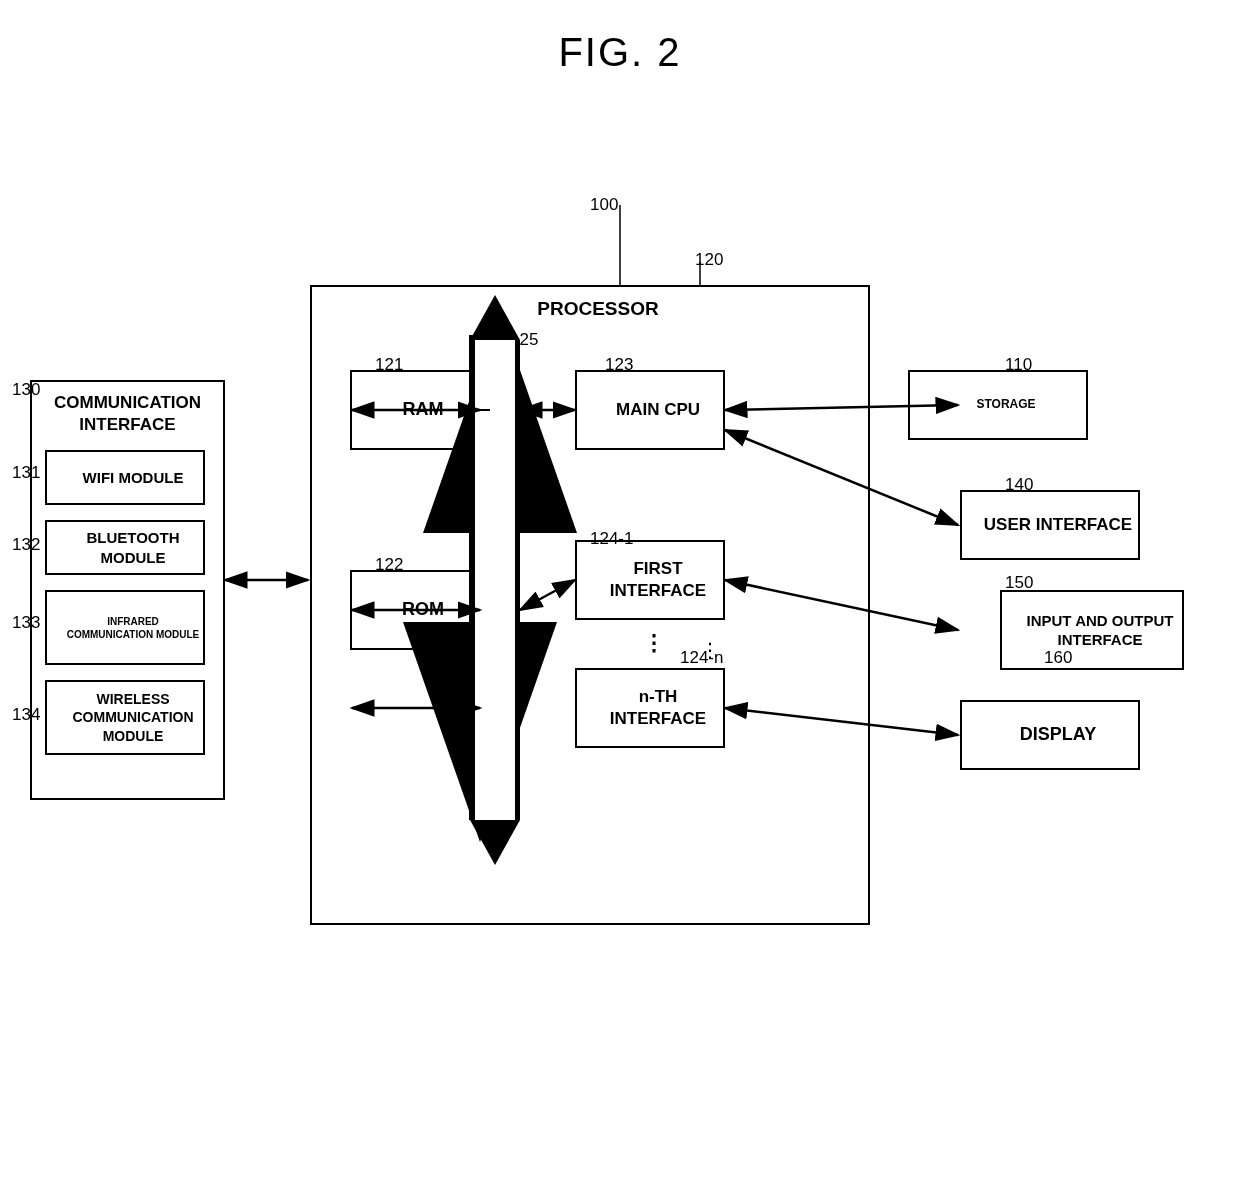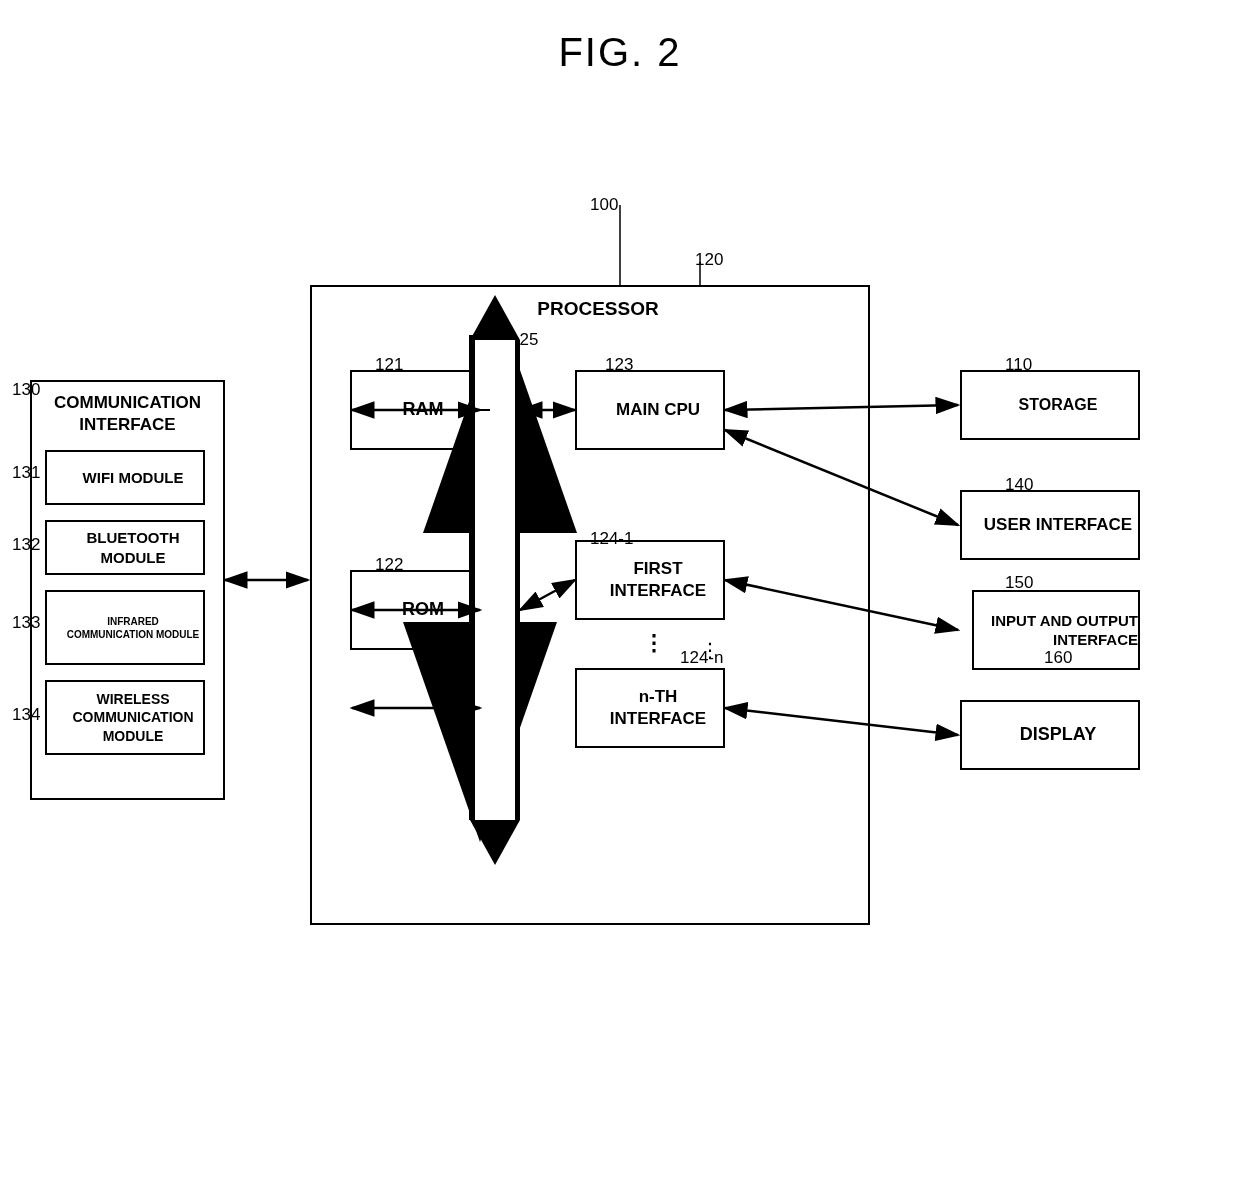--- a/index.html
+++ b/index.html
@@ -103,28 +103,28 @@
   <div class="box" style="left:45px; top:590px; width:160px; height:75px; font-size:10px;">INFRARED
 COMMUNICATION
 MODULE</div>
   <div class="ref-label" style="left:12px; top:613px;">133</div>
 
   <div class="box" style="left:45px; top:680px; width:160px; height:75px; font-size:14px;">WIRELESS
 COMMUNICATION
 MODULE</div>
   <div class="ref-label" style="left:12px; top:705px;">134</div>
 
-  <div class="box" style="left:960px; top:370px; width:180px; height:70px; font-size:16px;">STORAGE</div>
+  <div class="box" style="left:908px; top:370px; width:180px; height:70px; font-size:12px;">STORAGE</div>
   <div class="ref-label" style="left:1005px; top:355px;">110</div>
 
   <div class="box" style="left:960px; top:490px; width:180px; height:70px; font-size:17px;">USER
 INTERFACE</div>
   <div class="ref-label" style="left:1005px; top:475px;">140</div>
 
-  <div class="box" style="left:972px; top:590px; width:168px; height:80px; font-size:15px;text-align:right;">INPUT AND OUTPUT
+  <div class="box" style="left:1000px; top:590px; width:184px; height:80px; font-size:15px;">INPUT AND OUTPUT
 INTERFACE</div>
   <div class="ref-label" style="left:1005px; top:573px;">150</div>
 
   <div class="box" style="left:960px; top:700px; width:180px; height:70px; font-size:18px;">DISPLAY</div>
   <div class="ref-label" style="left:1005px; top:648px;margin-left:39px;">160</div>
 
   <svg class="arrows-svg">
     <defs>
       <marker id="arrowhead" markerWidth="10" markerHeight="7" refX="9" refY="3.5" orient="auto">
         <polygon points="0 0, 10 3.5, 0 7" fill="#000"></polygon>

